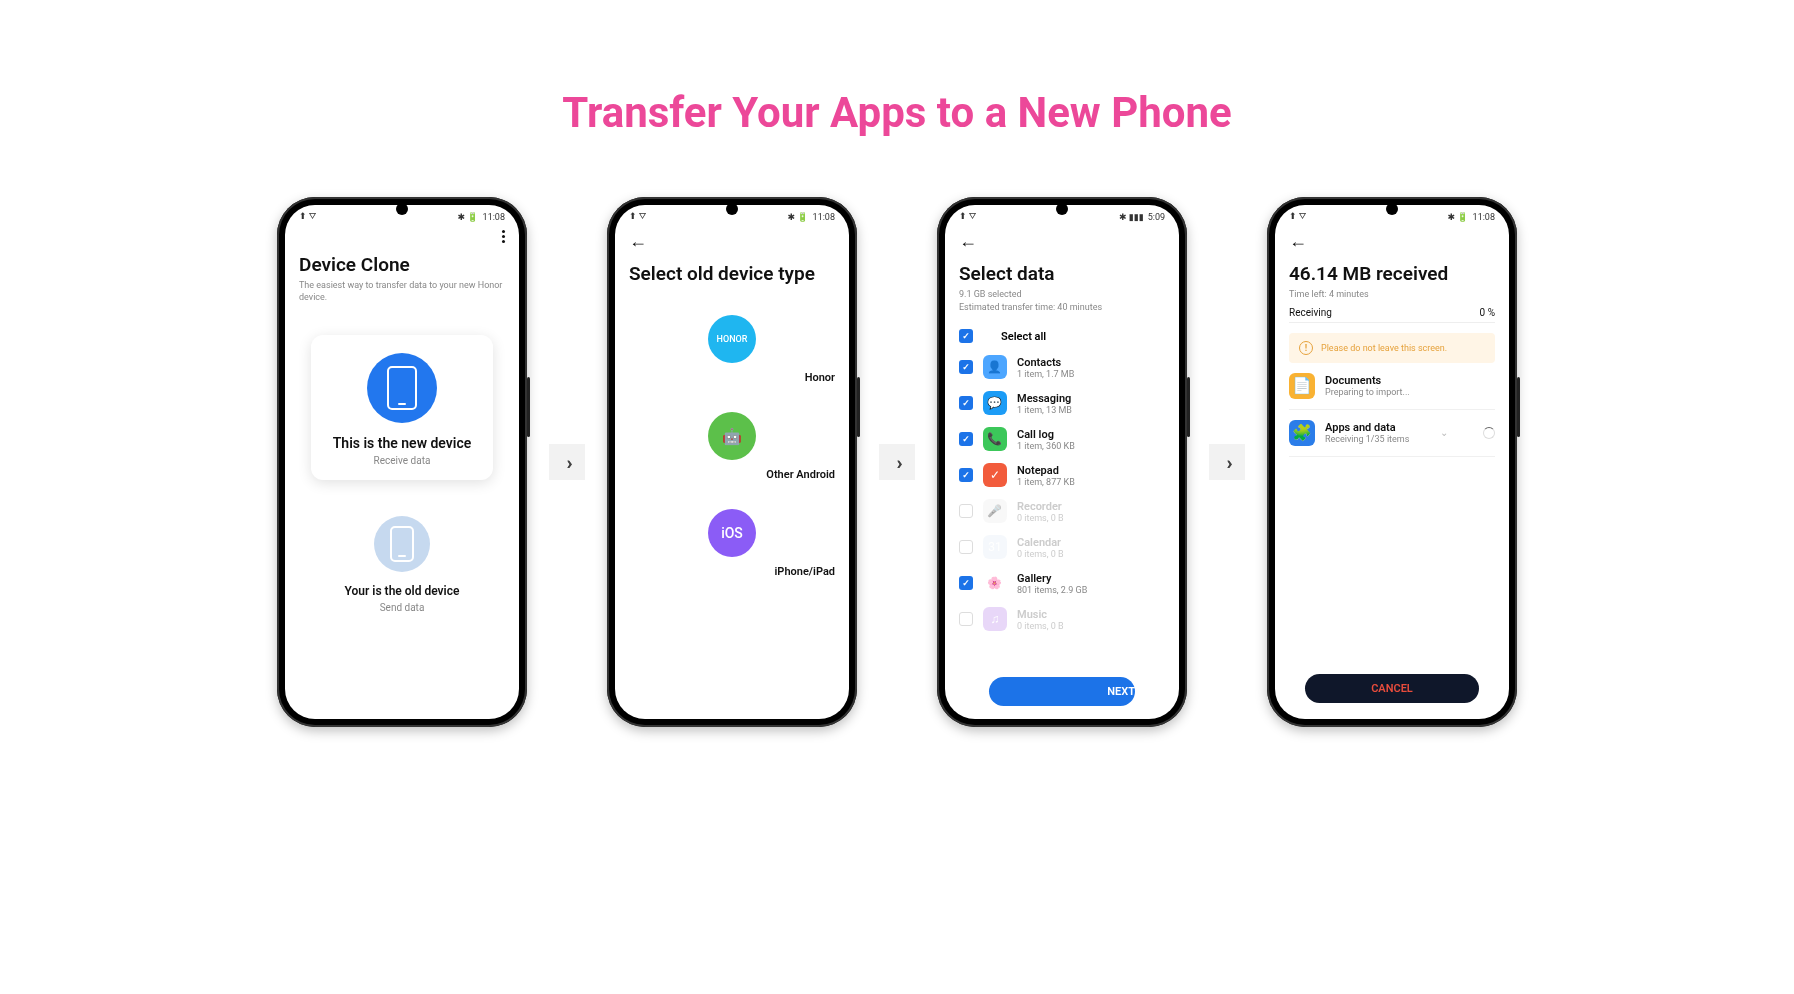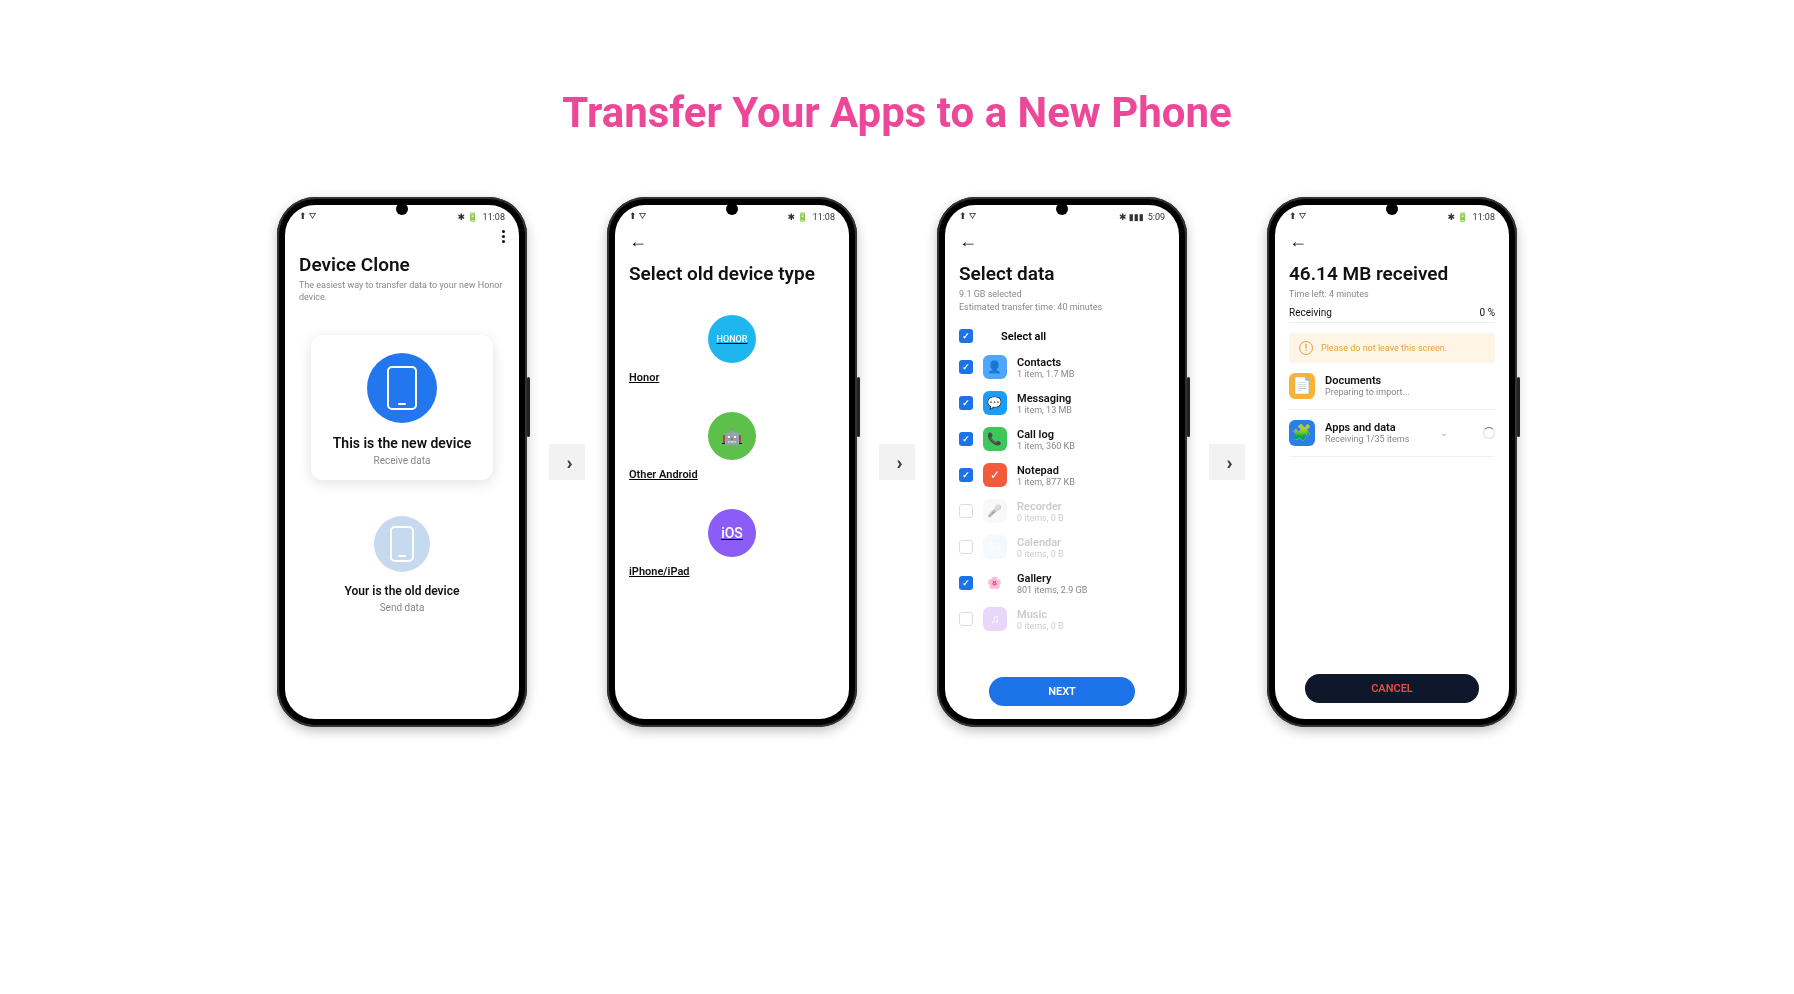--- a/index.html
+++ b/index.html
@@ -23,38 +23,38 @@
   
   .card-big { background: #fff; border-radius: 12px; box-shadow: 0 3px 14px rgba(0,0,0,0.12); margin: 32px 12px 0; padding: 18px 10px 14px; text-align: center; }
   .circle-icon { width: 70px; height: 70px; background: #2277ee; border-radius: 50%; margin: 0 auto 12px; display: flex; align-items: center; justify-content: center; position: relative; }
   .circle-icon.faded { background: #c6d9ef; }
   .phone-svg { width: 30px; height: 44px; border: 2px solid #fff; border-radius: 5px; position: relative; }
   .phone-svg::after { content: ""; position: absolute; bottom: 3px; left: 50%; transform: translateX(-50%); width: 8px; height: 2px; background: #fff; border-radius: 1px; }
   .card-title { font-size: 14px; font-weight: 600; color: #111; }
   .card-sub { font-size: 10px; color: #888; margin-top: 4px; }
   .old-block { text-align: center; margin-top: 36px; }
   
-  .device-list { text-align: left; margin-top: 30px; text-decoration: underline; }
+  .device-list { text-align: right; margin-top: 30px; }
   .device-item { margin-bottom: 28px; cursor: pointer; }
   .dev-circle { width: 48px; height: 48px; border-radius: 50%; margin: 0 auto 8px; display: flex; align-items: center; justify-content: center; color: #fff; font-size: 9px; font-weight: 500; }
   .dev-honor { background: #1fb6f0; }
   .dev-android { background: #5cc04a; font-size: 16px; }
   .dev-ios { background: #8b5cf6; font-size: 14px; }
   .dev-label { font-size: 11px; font-weight: 600; color: #111; }
   
   .select-row { display: flex; align-items: center; padding: 6px 0; gap: 10px; }
   .chk { width: 14px; height: 14px; border-radius: 3px; flex-shrink: 0; display: flex; align-items: center; justify-content: center; }
   .chk.on { background: #1c73e8; }
   .chk.on::after { content: "✓"; color: #fff; font-size: 9px; font-weight: bold; }
   .chk.off { border: 1.5px solid #ddd; }
   .app-ico { width: 24px; height: 24px; border-radius: 6px; flex-shrink: 0; display: flex; align-items: center; justify-content: center; color: #fff; font-size: 12px; }
   .item-txt .name { font-size: 11px; font-weight: 600; color: #111; }
   .item-txt .detail { font-size: 9px; color: #888; }
   .item-txt.disabled .name, .item-txt.disabled .detail { color: #ccc; }
-  .next-btn { background: #1c73e8; color: #fff; text-align: center; padding: 8px 0; border-radius: 20px; margin: 8px 30px 0; font-size: 11px; font-weight: 600; cursor: pointer; }
+  .next-btn { background: #1c73e8; color: #fff; text-align: right; padding: 8px 0; border-radius: 20px; margin: 8px 30px 0; font-size: 11px; font-weight: 600; cursor: pointer; }
   .scroll-area { height: 320px; overflow: hidden; }
   
   .progress-row { display: flex; justify-content: space-between; font-size: 10px; color: #111; margin-top: 6px; padding-bottom: 4px; border-bottom: 1px solid #eee; }
   .warn-banner { background: #fff5e6; border-radius: 4px; padding: 8px 10px; margin-top: 10px; display: flex; align-items: center; gap: 8px; }
   .warn-ico { width: 14px; height: 14px; border: 1.5px solid #e6a23c; border-radius: 50%; display: flex; align-items: center; justify-content: center; color: #e6a23c; font-size: 9px; font-weight: bold; flex-shrink: 0; }
   .warn-txt { font-size: 9px; color: #e6a23c; }
   .recv-item { display: flex; align-items: center; gap: 10px; padding: 10px 0; border-bottom: 1px solid #f0f0f0; }
   .recv-ico { width: 26px; height: 26px; border-radius: 6px; display: flex; align-items: center; justify-content: center; flex-shrink: 0; }
   .recv-txt .name { font-size: 11px; font-weight: 600; color: #111; }
   .recv-txt .detail { font-size: 9px; color: #888; }

